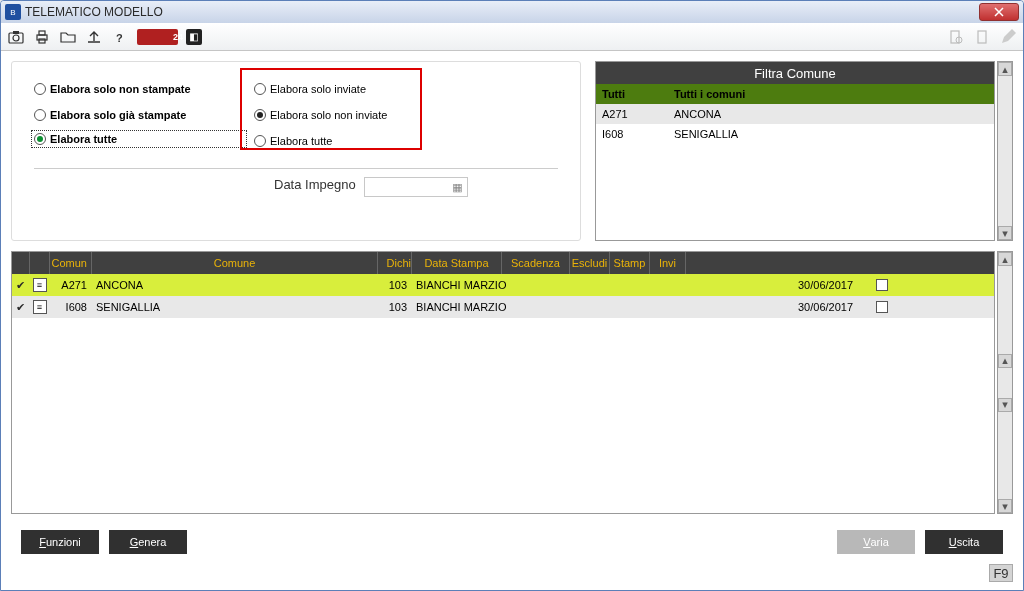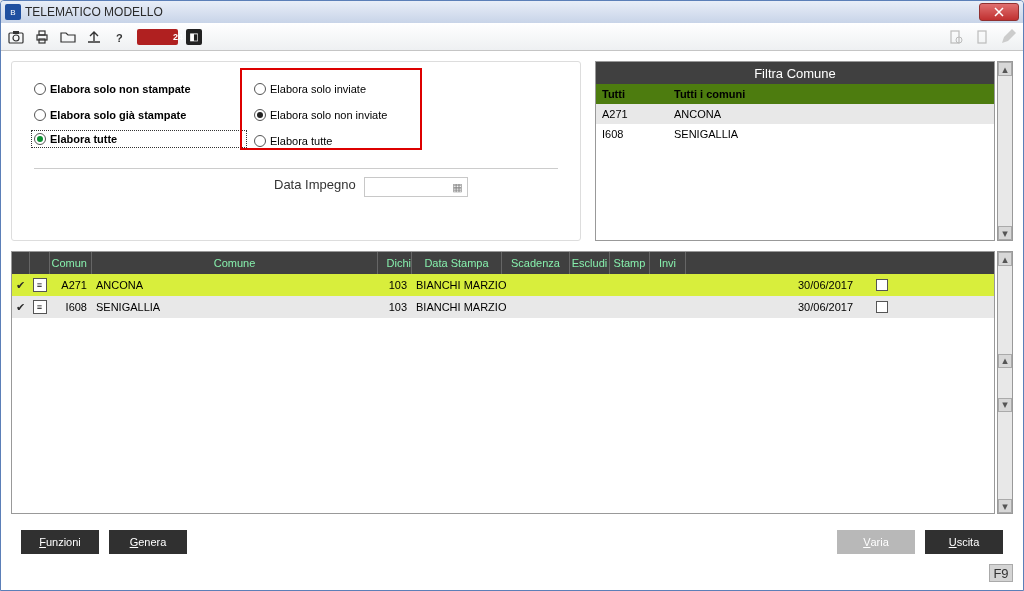--- a/index.html
+++ b/index.html
@@ -48,21 +48,21 @@
   .ft-row .c1 { width: 72px; padding-left: 6px; display: flex; align-items: center; }
   .ft-row .c2 { flex: 1; padding-left: 6px; display: flex; align-items: center; }
   .ft-row.sel { background: #4d7c0f; font-weight: bold; }
   .ft-row.alt { background: #e8e8e8; }
   .filter-scroll { width: 16px; background: #e8e8e8; border: 1px solid #999; display: flex; flex-direction: column; }
   .filter-scroll .btn { height: 14px; background: #d8d8d8; border: 1px solid #aaa; display: flex; align-items: center; justify-content: center; color: #555; cursor: pointer;}
   .filter-scroll .track { flex: 1; }
   
   .grid-wrap { flex: 1; display: flex; gap: 2px; }
   .grid { flex: 1; border: 1px solid #999; display: flex; flex-direction: column; background: #fff; }
-  .ghead { background: #404040; color: #86efac; height: 22px; display: flex; font-size: 12px; }
+  .ghead { background: #404040; color: #eab308; height: 22px; display: flex; font-size: 12px; }
   .gh { border-right: 1px solid #666; display: flex; align-items: center; justify-content: center; overflow: hidden; white-space: nowrap; }
   .grow { height: 22px; display: flex; font-size: 13px; }
   .gc { border-right: 1px solid transparent; display: flex; align-items: center; padding: 0 4px; overflow: hidden; white-space: nowrap; }
   .grow.sel { background: #d8ee3c; }
   .grow.alt { background: #e8e8e8; }
   .w-chk { width: 18px; justify-content: center; padding: 0; }
   .w-form { width: 20px; justify-content: center; padding: 0; }
   .w-code { width: 42px; justify-content: flex-end; padding-right: 4px;}
   .w-comune { width: 286px; }
   .w-dich { width: 34px; justify-content: flex-end; }

